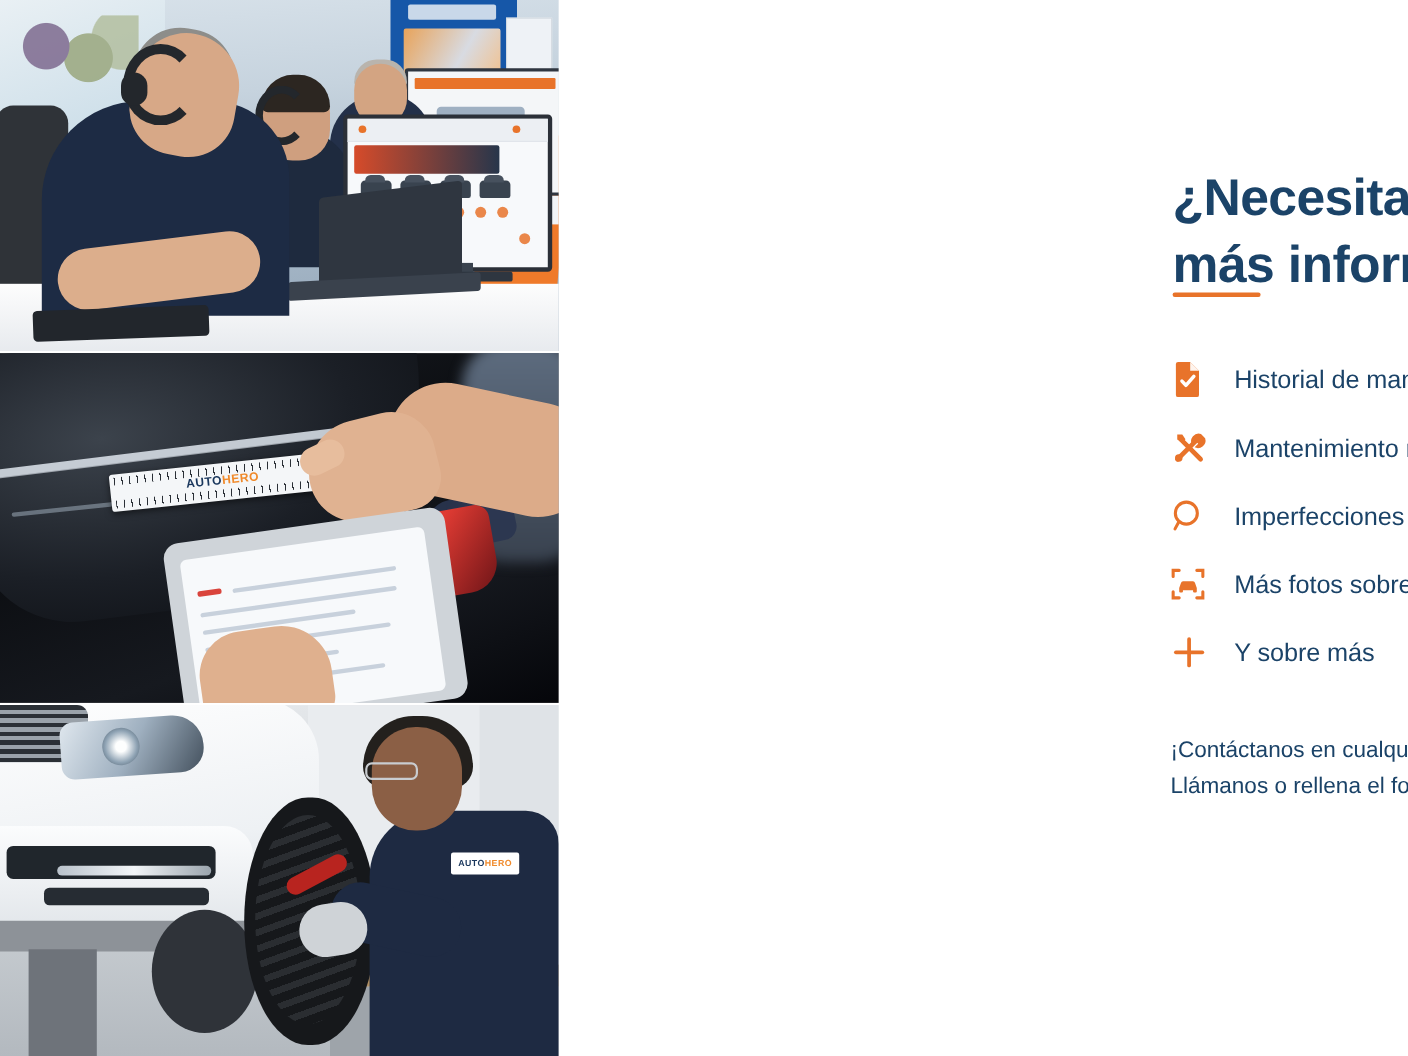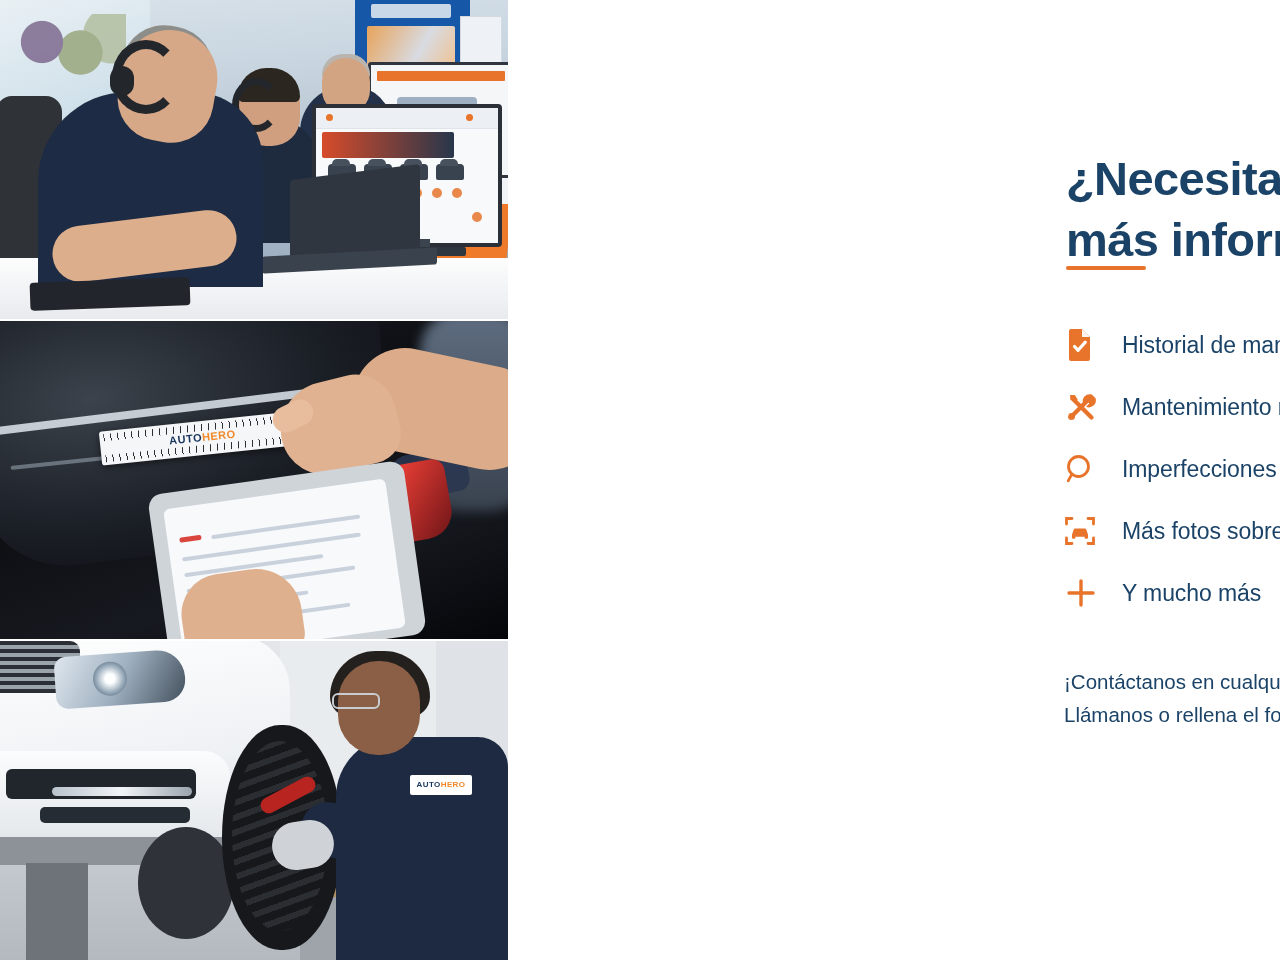--- a/index.html
+++ b/index.html
@@ -319,21 +319,21 @@
 
       <div class="feat">
         <span class="ico">
           <svg width="34" height="34" viewBox="0 0 34 34">
             <g stroke="#e8732a" stroke-width="3.4" stroke-linecap="round">
               <path d="M17 5 V29"></path>
               <path d="M5 17 H29"></path>
             </g>
           </svg>
         </span>
-        <span class="txt">Y mucho más</span>
+        <span class="txt">Y sobre más</span>
       </div>
 
     </div>
 
     <p class="contact">
       <span>¡Contáctanos en cualquier momento para más información!</span><br>
       <span>Llámanos o rellena el formulario de contacto.</span>
     </p>
 
   </div>

